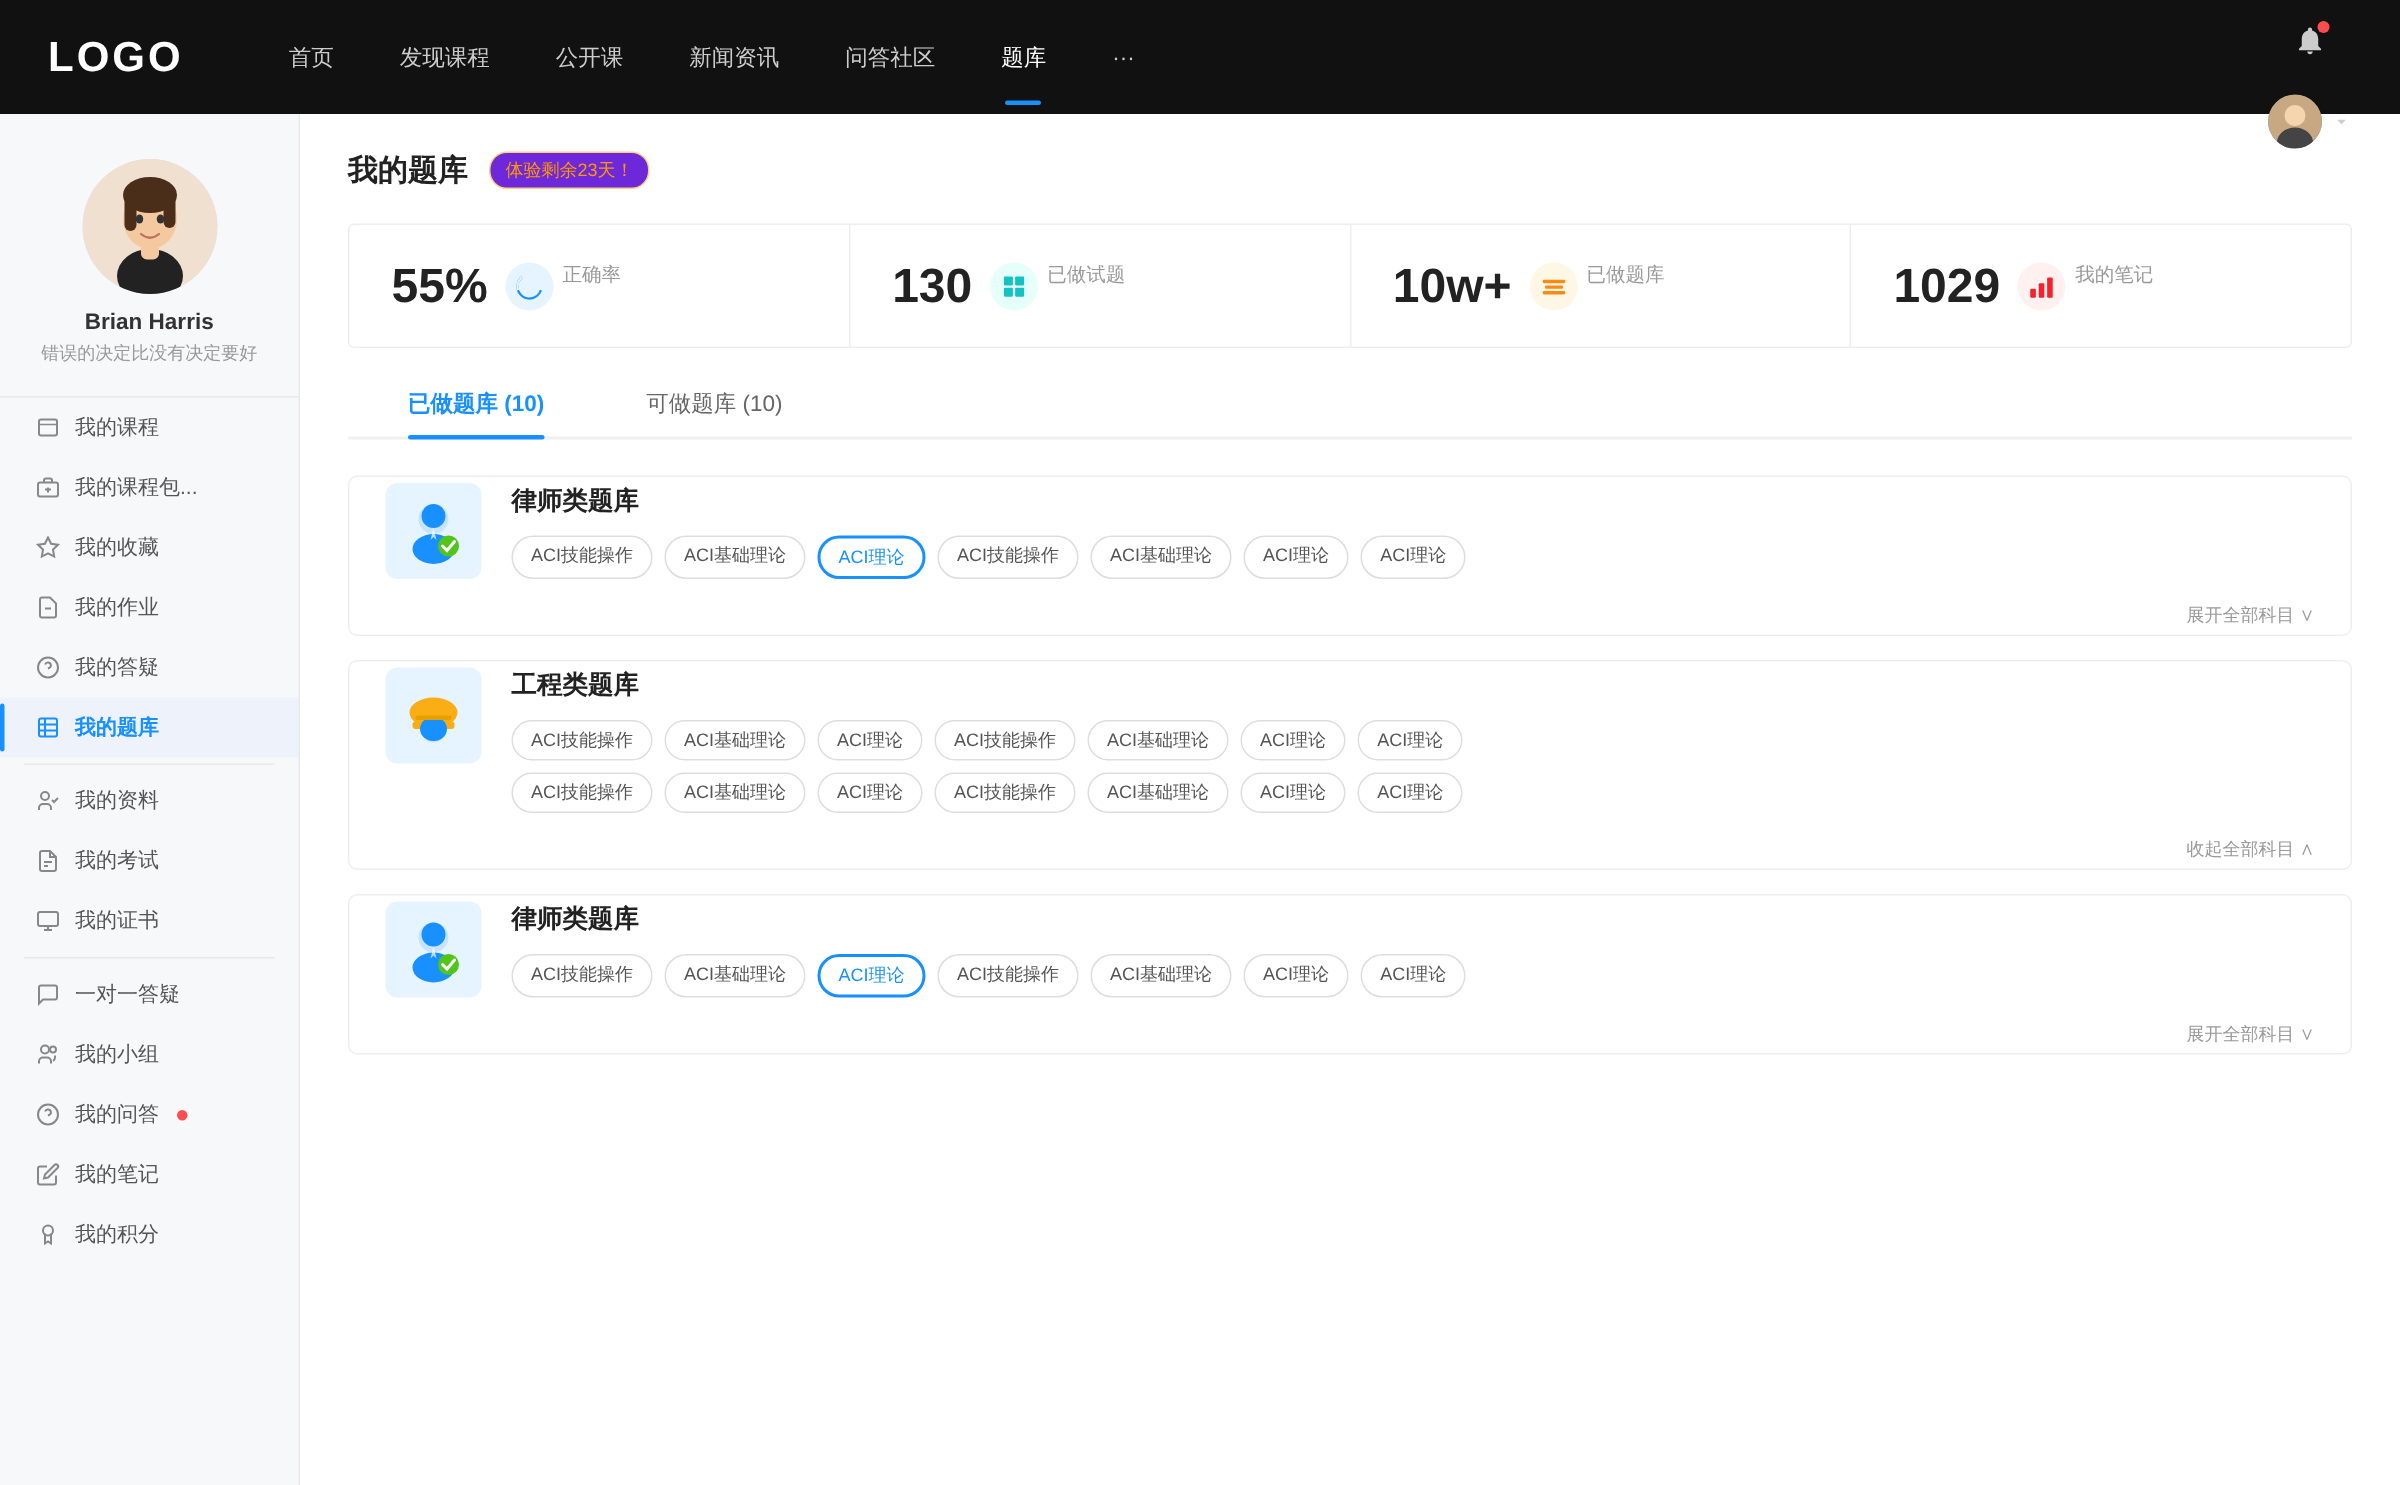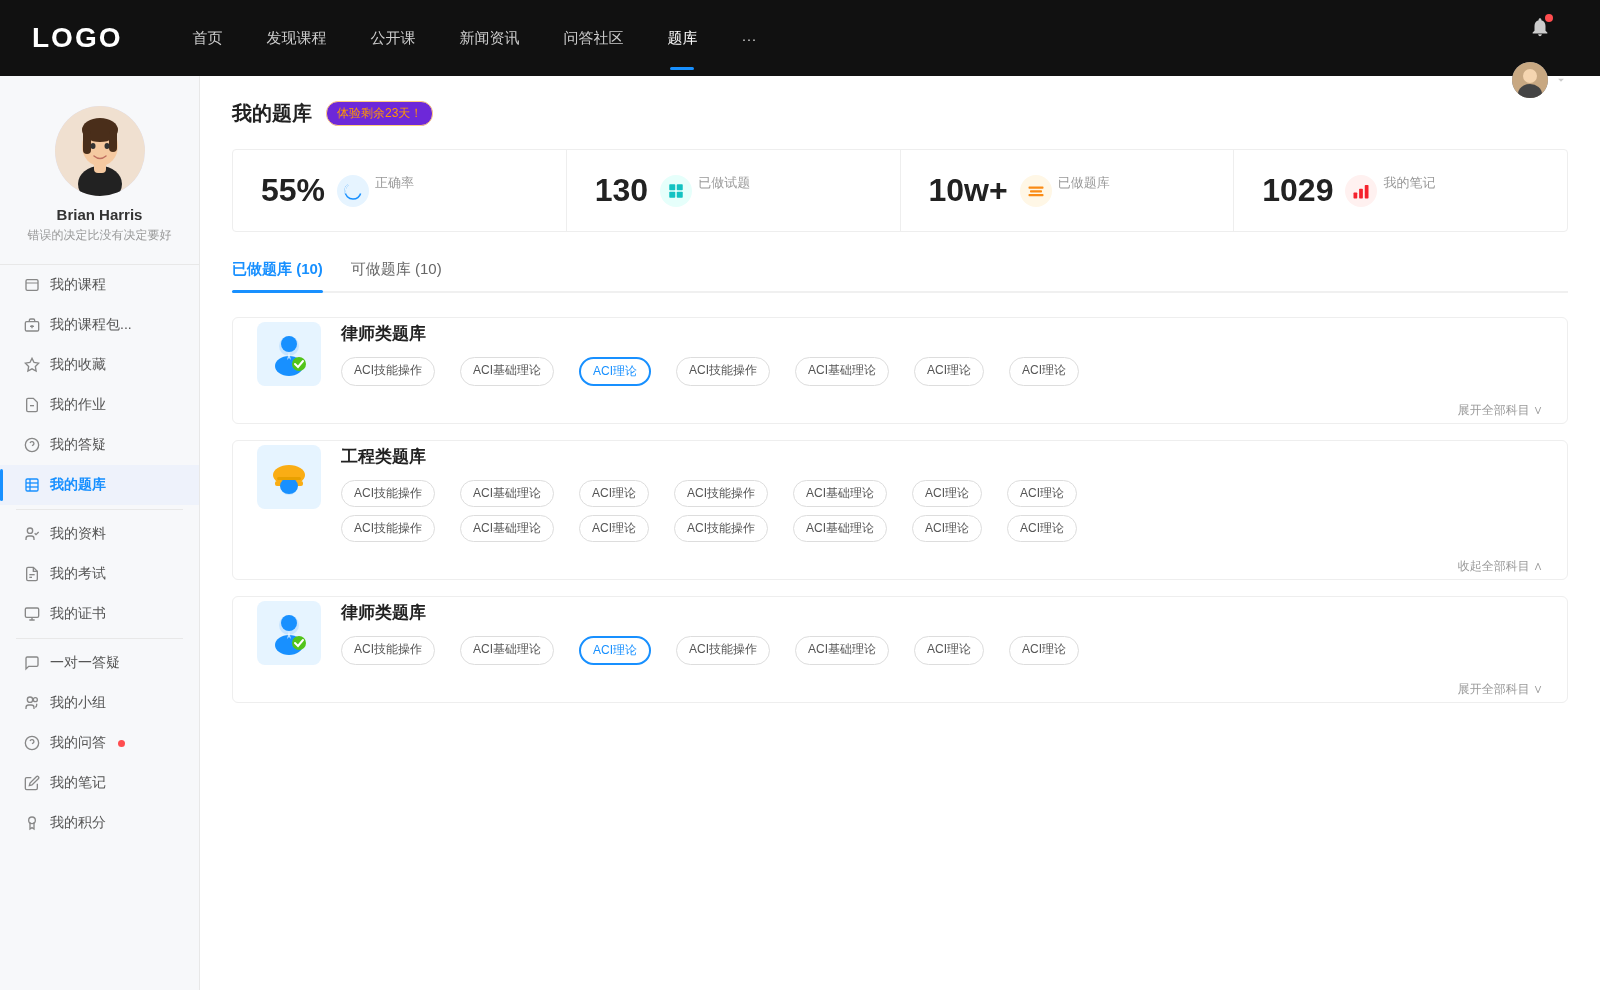--- a/index.html
+++ b/index.html
@@ -273,20 +273,21 @@
       gap: 28px;
       border-bottom: 2px solid #f0f0f0;
       margin-bottom: 24px;
     }
     .tab-item {
       font-size: 15px;
       color: #666;
       padding-bottom: 12px;
       cursor: pointer;
       position: relative;
+      margin-left: 40px;
     }
     .tab-item.active {
       color: #1890ff;
       font-weight: 600;
     }
     .tab-item.active::after {
       content: '';
       position: absolute;
       bottom: -2px;
       left: 0;
@@ -322,21 +323,21 @@
     .qbank-icon-wrap.engineer { background: #e6f4ff; }
     .qbank-title {
       font-size: 17px;
       font-weight: 600;
       color: #222;
       margin-bottom: 12px;
     }
     .tags-row {
       display: flex;
       flex-wrap: wrap;
-      gap: 25px;
+      gap: 8px;
     }
     .tag {
       padding: 4px 12px;
       border: 1px solid #ddd;
       border-radius: 20px;
       font-size: 12px;
       color: #555;
       cursor: pointer;
     }
     .tag.selected {

